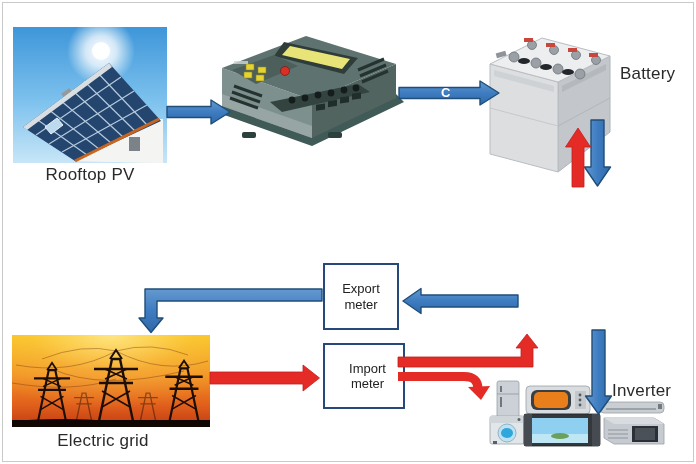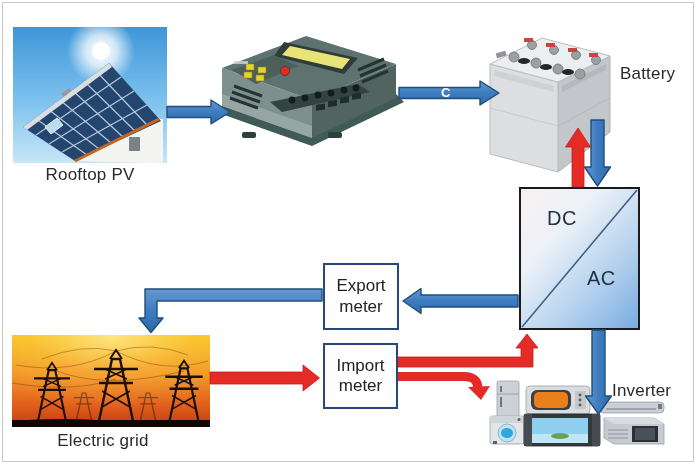--- a/index.html
+++ b/index.html
@@ -13,21 +13,21 @@
   .lbl{
     position:absolute;font-size:17px;line-height:1.12;color:#2a2a2a;
     letter-spacing:.2px;
     text-align:right;
   }
   .center{text-align:center;}
   .right{text-align:right;}
   .meter-box{
     position:absolute;background:#ffffff;border:2px solid #27497a;
     display:flex;align-items:center;justify-content:center;text-align:center;
-    font-size:17px;line-height:1.18;color:#222;
+    font-size:13px;line-height:1.18;color:#222;
   }
   #inverter-box{
     position:absolute;left:519px;top:187px;width:117px;height:139px;
     border:2px solid #1b1b1b;
     background:linear-gradient(133deg,#f8f1f2 4%,#ecf1f8 32%,#b3d0ee 68%,#78ace1 100%);
   }
   #inverter-box .diag{position:absolute;left:0;top:0;}
   .dcac{position:absolute;font-size:20px;color:#1c3144;letter-spacing:.5px;}
   #arrow-layer{position:absolute;left:0;top:0;pointer-events:none;}
   #arrow-mark{
@@ -167,33 +167,26 @@
               <ellipse cx="84" cy="60" rx="6" ry="3"></ellipse>
           </g>
         </g>
         <line x1="6" y1="96" x2="74" y2="114" stroke="#c6c9cc" stroke-width="1"></line>
         <line x1="74" y1="114" x2="126" y2="86" stroke="#b2b7bc" stroke-width="1"></line>
       </g>
     </svg>
   </div>
   <div class="lbl" style="left:620px;top:64px;">Battery</div>
 
-  <div id="inverter-box">
-    <svg class="diag" width="117" height="139" viewBox="0 0 117 139">
-      <line x1="1" y1="138" x2="116" y2="1" stroke="#3c5b7e" stroke-width="1.5"></line>
-    </svg>
-    <div class="dcac" style="left:26px;top:18px;">DC</div>
-    <div class="dcac" style="left:66px;top:78px;">AC</div>
-  </div>
   <div class="lbl" style="left:612px;top:337px;margin-top:44px;">Inverter</div>
 
   <div class="meter-box" style="left:323px;top:263px;width:72px;height:63px;">
     <span>Export meter</span>
   </div>
-  <div class="meter-box" style="left:323px;top:343px;width:71px;height:62px;">
+  <div class="meter-box" style="left:323px;top:343px;width:71px;height:62px;padding-left:7px;">
     <span>Import meter</span>
   </div>
 
   <div class="abs" style="left:12px;top:335px;width:198px;height:92px;">
     <svg width="198" height="92" viewBox="0 0 198 92">
       <defs>
         <linearGradient id="dusk" x1="0" y1="0" x2="0" y2="1">
           <stop offset="0" stop-color="#f9c21f"></stop>
             <stop offset="0.45" stop-color="#f19022"></stop>
           <stop offset="0.75" stop-color="#e2611c"></stop>

